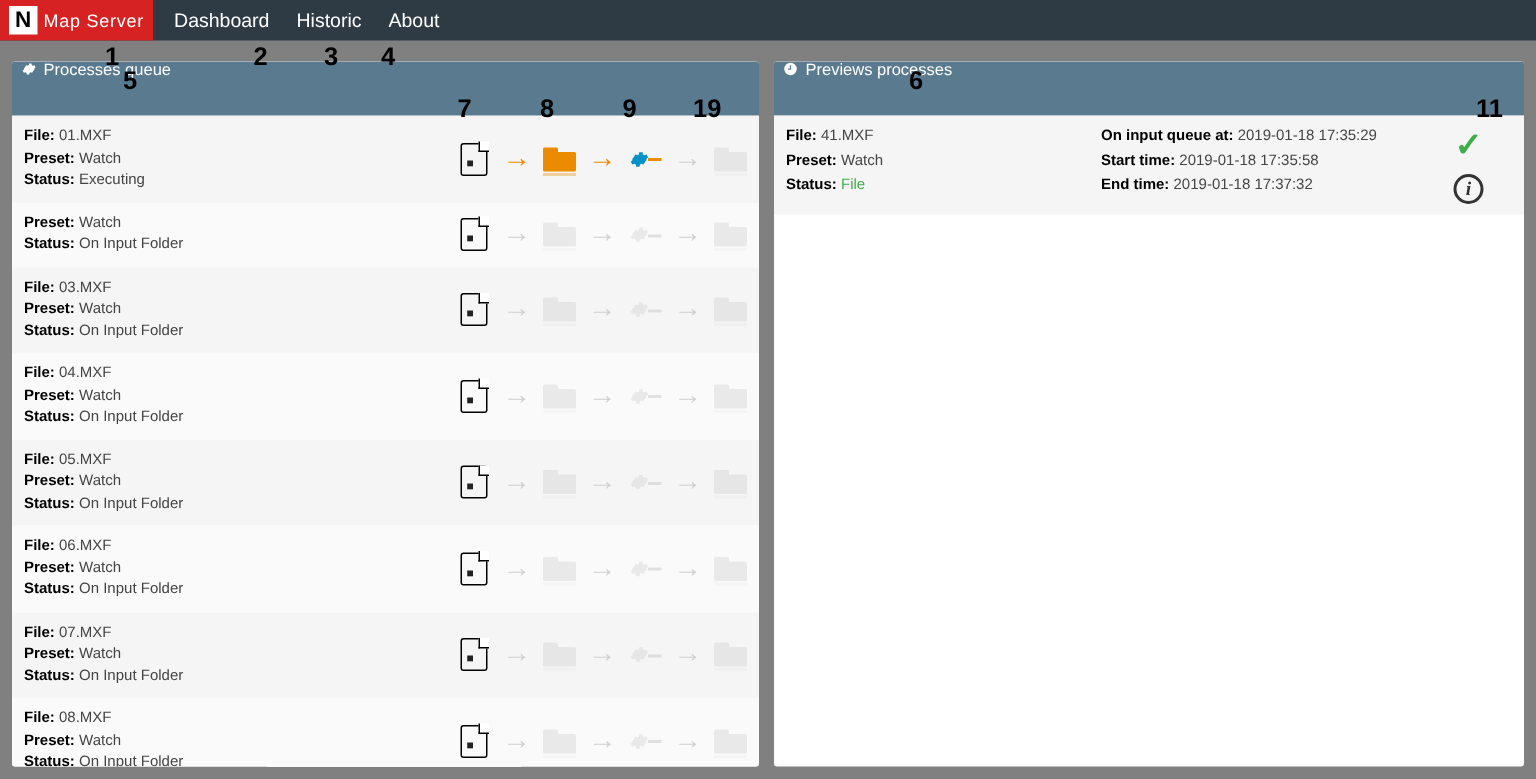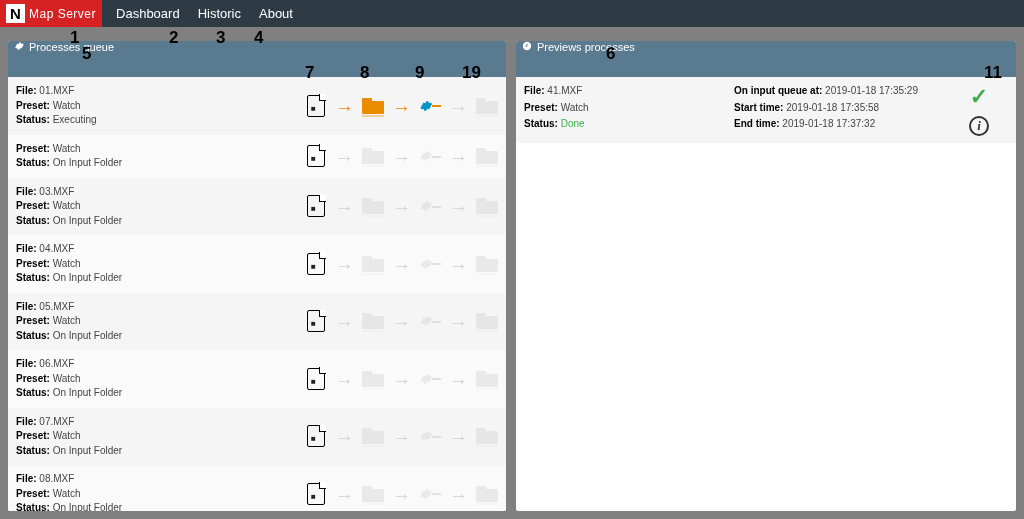--- a/index.html
+++ b/index.html
@@ -365,21 +365,21 @@
       <svg viewBox="0 0 24 24">
           <path d="M12 2a10 10 0 1 0 0 20 10 10 0 0 0 0-20zm1 11h-5v-2h3V6h2v7z"></path>
         </svg>
       <span>Previews processes</span>
     </div>
     <div class="panel-body" id="previews-body" style="overflow:hidden;">
         <div class="prow">
     <div class="pcol pcol1">
       <div><b>File:</b> 41.MXF</div>
       <div><b>Preset:</b> Watch</div>
-      <div><b>Status:</b> <span class="status-done">Done</span></div>
+      <div><b>Status:</b> <span class="status-done">File</span></div>
     </div>
     <div class="pcol pcol2">
       <div><b>On input queue at:</b> 2019-01-18 17:35:29</div>
       <div><b>Start time:</b> 2019-01-18 17:35:58</div>
       <div><b>End time:</b> 2019-01-18 17:37:32</div>
     </div>
     <div class="pcol pcol3">
       <span class="check">✓</span>
       <span class="info-icon">i</span>
     </div>

